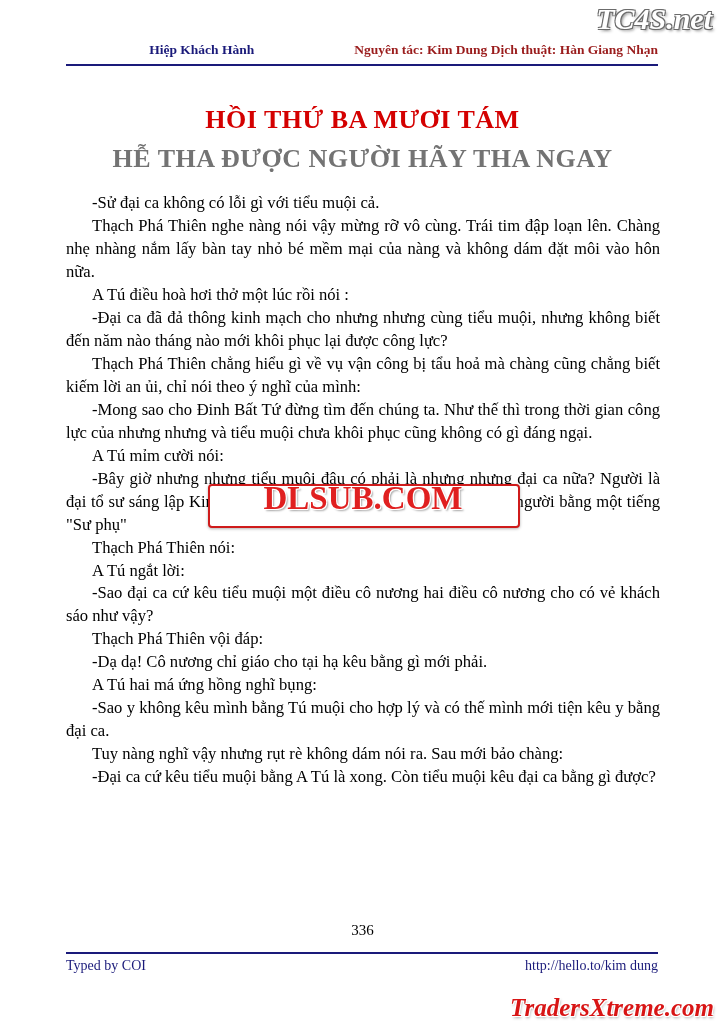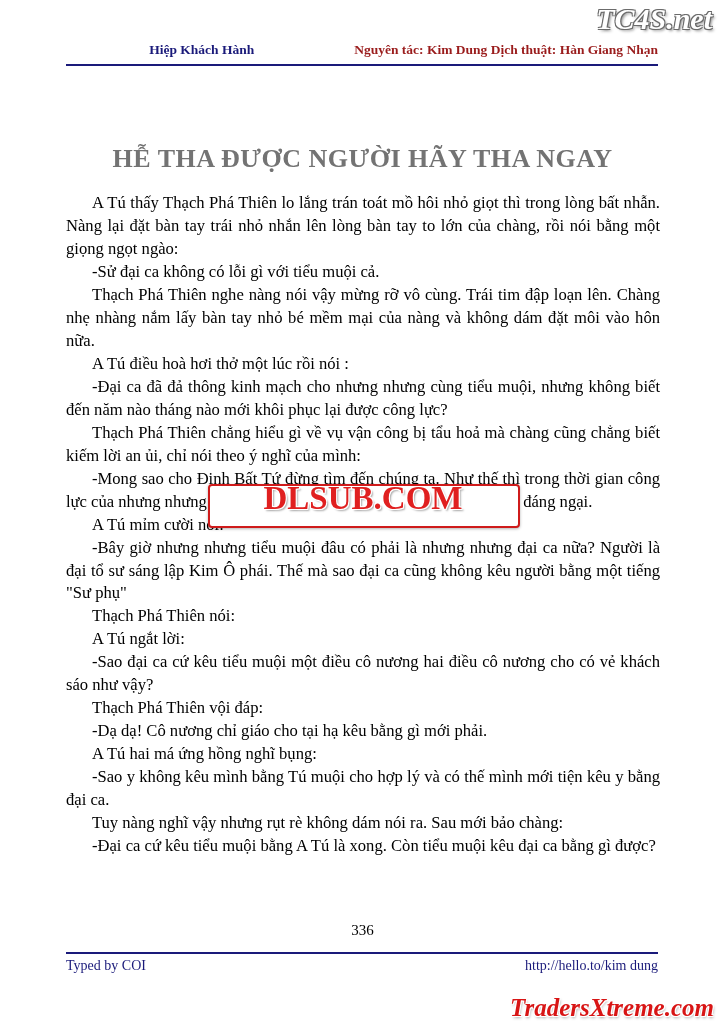--- a/index.html
+++ b/index.html
@@ -217,24 +217,24 @@
 <div class="page">
 
   <div class="wm-top">TC4S.net</div>
 
   <div class="header">
     <div class="header-left">Hiệp Khách Hành</div>
     <div class="header-right">Nguyên tác: Kim Dung  Dịch thuật: Hàn Giang Nhạn</div>
   </div>
   <div class="header-rule"></div>
 
+  <div class="title1">HỒI THỨ BA MƯƠI TÁM</div>
   <div class="title2">HỄ THA ĐƯỢC NGƯỜI HÃY THA NGAY</div>
 
   <div class="body">
-    <p>A Tú thấy Thạch Phá Thiên lo lắng trán toát mồ hôi nhỏ giọt thì trong lòng bất nhẫn. Nàng lại đặt bàn tay trái nhỏ nhắn lên lòng bàn tay to lớn của chàng, rồi nói bằng một giọng ngọt ngào:</p>
     <p>-Sử đại ca không có lỗi gì với tiểu muội cả.</p>
     <p>Thạch Phá Thiên nghe nàng nói vậy mừng rỡ vô cùng. Trái tim đập loạn lên. Chàng nhẹ nhàng nắm lấy bàn tay nhỏ bé mềm mại của nàng và không dám đặt môi vào hôn nữa.</p>
     <p>A Tú điều hoà hơi thở một lúc rồi nói :</p>
     <p>-Đại ca đã đả thông kinh mạch cho nhưng nhưng cùng tiểu muội, nhưng không biết đến năm nào tháng nào mới khôi phục lại được công lực?</p>
     <p>Thạch Phá Thiên chẳng hiểu gì về vụ vận công bị tẩu hoả mà chàng cũng chẳng biết kiếm lời an ủi, chỉ nói theo ý nghĩ của mình:</p>
     <p>-Mong sao cho Đinh Bất Tứ đừng tìm đến chúng ta. Như thế thì trong thời gian công lực của nhưng nhưng và tiểu muội chưa khôi phục cũng không có gì đáng ngại.</p>
     <p>A Tú mỉm cười nói:</p>
     <p>-Bây giờ nhưng nhưng tiểu muội đâu có phải là nhưng nhưng đại ca nữa? Người là đại tổ sư sáng lập Kim Ô phái. Thế mà sao đại ca cũng không kêu người bằng một tiếng "Sư phụ"</p>
     <p>Thạch Phá Thiên nói:</p>
     <p>A Tú ngắt lời:</p>

